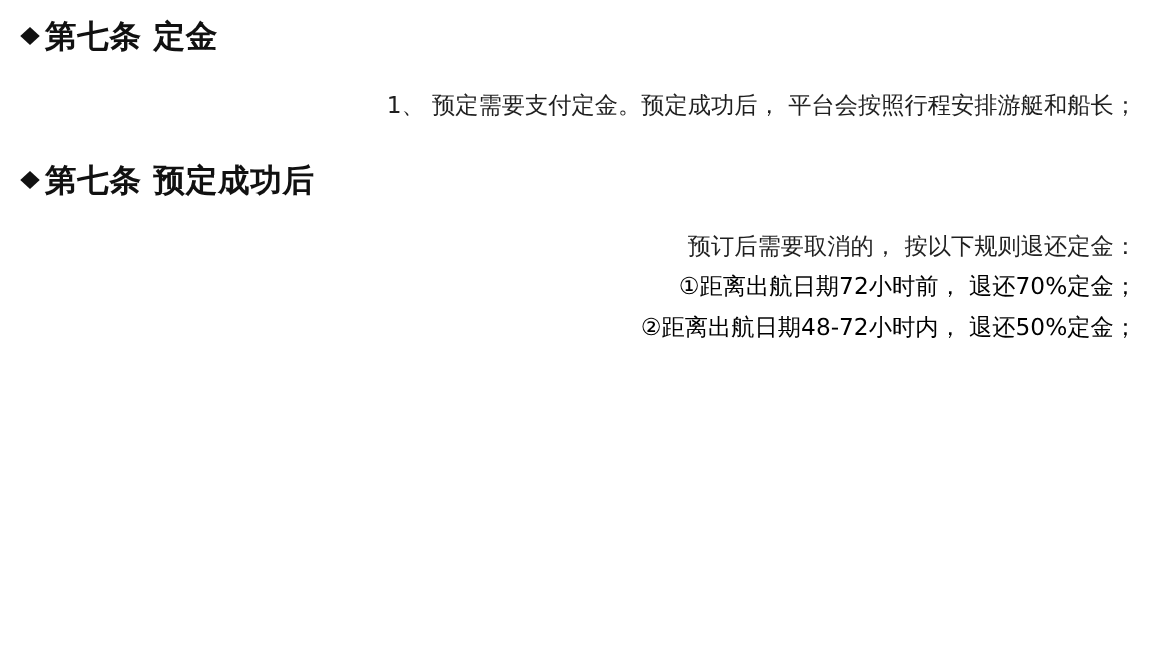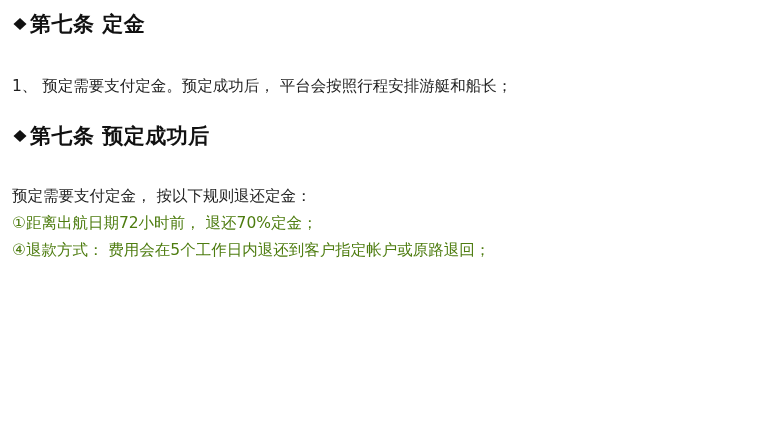--- a/index.html
+++ b/index.html
@@ -13,20 +13,21 @@
     font-family: "DejaVu Sans", "Liberation Sans", sans-serif;
     color: #1a1a1a;
     overflow: hidden;
   }
   .page {
     width: 770px;
     height: 322px;
     box-sizing: border-box;
     padding: 10px 12px 0 12px;
     position: relative;
+    text-align: right;
   }
   .section {
     margin: 0;
   }
   .section-heading {
     display: flex;
     align-items: baseline;
     font-size: 21px;
     font-weight: bold;
     letter-spacing: 0.5px;
@@ -48,29 +49,28 @@
     white-space: pre;
   }
   .body-block {
     font-size: 15.5px;
     line-height: 1.72;
     color: #1f1f1f;
     margin: 0;
   }
   .body-line {
     white-space: pre-wrap;
-    margin-top: 16px;
   }
   .spacer-1 { height: 18px; }
   .spacer-2 { height: 22px; }
   .spacer-3 { height: 16px; }
   .list-line {
     font-size: 15.5px;
     line-height: 1.72;
-    color: #4d7c0f;
+    color: #000000;
     white-space: pre-wrap;
   }
 </style>
 </head>
 <body>
 
 <div class="page">
 
   <div class="section">
     <div class="section-heading">
@@ -97,19 +97,19 @@
         <svg width="16" height="16" viewBox="0 0 16 16" aria-hidden="true">
           <polygon points="8,2 14.5,8 8,14 1.5,8" fill="#111111"></polygon>
         </svg>
       </span>
       <span class="heading-text">第七条 预定成功后</span>
     </div>
 
     <div class="spacer-3"></div>
 
     <div class="body-block">
-      <div class="body-line">预定需要支付定金， 按以下规则退还定金：</div>
+      <div class="body-line">预订后需要取消的， 按以下规则退还定金：</div>
       <div class="list-line">①距离出航日期72小时前， 退还70%定金；</div>
-      <div class="list-line">④退款方式： 费用会在5个工作日内退还到客户指定帐户或原路退回；</div>
+      <div class="list-line">②距离出航日期48-72小时内， 退还50%定金；</div>
     </div>
   </div>
 
 </div>
 
 </body></html>

